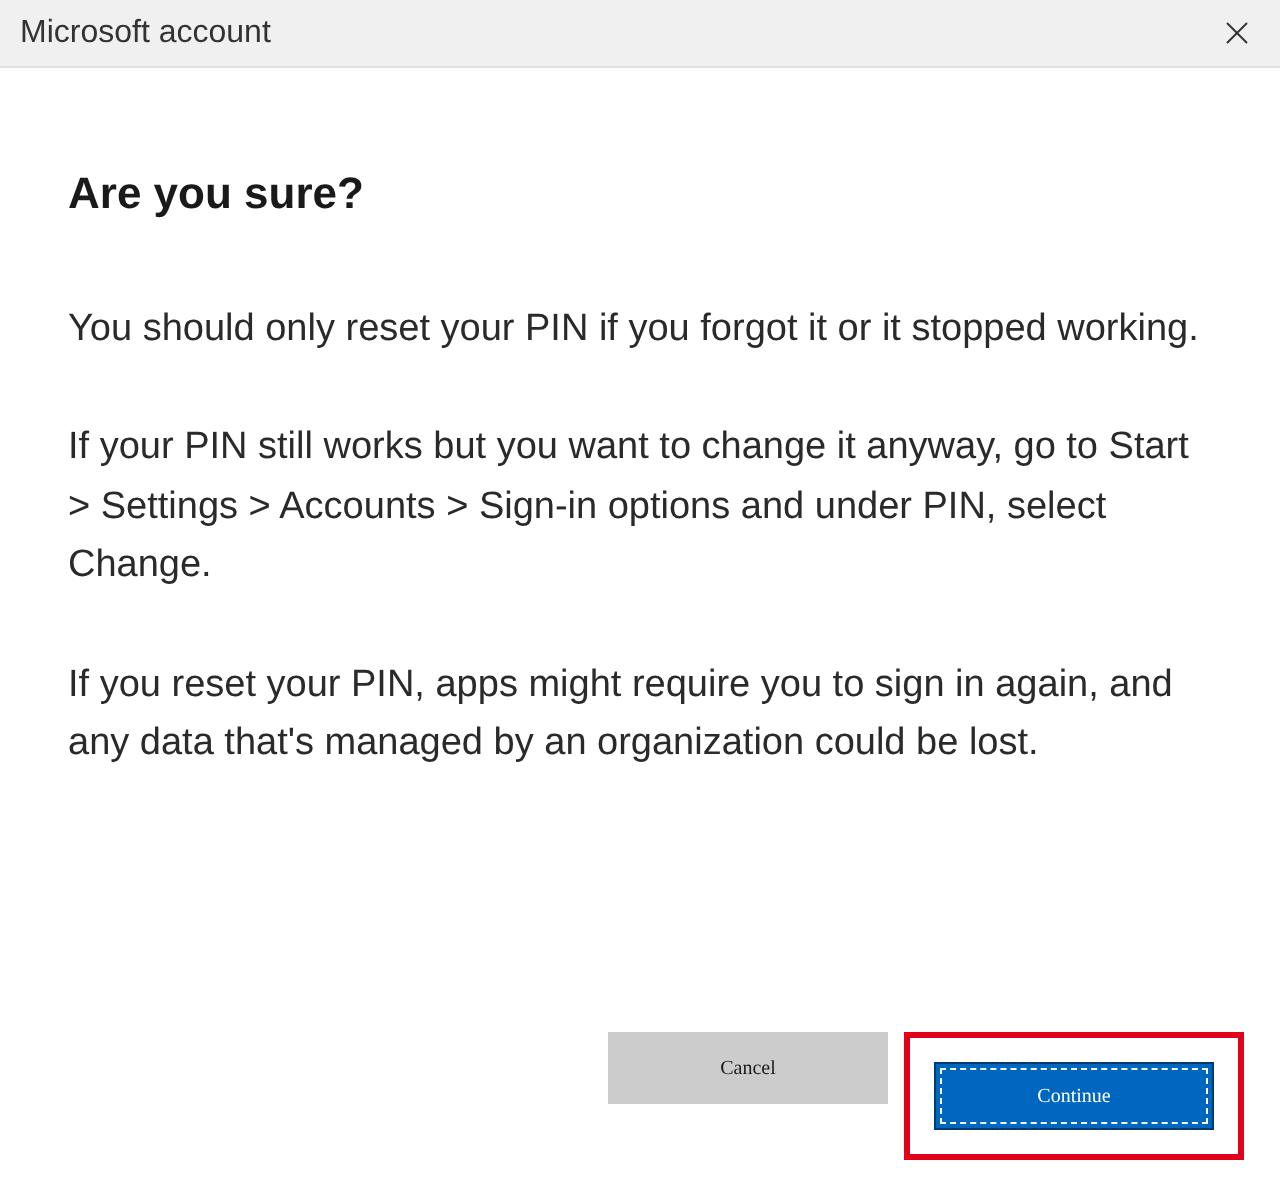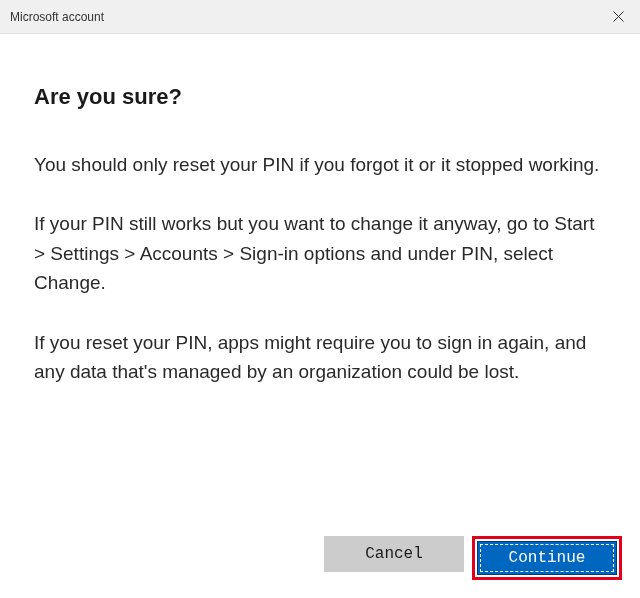--- a/index.html
+++ b/index.html
@@ -18,21 +18,21 @@
     .titlebar {
       height: 34px;
       background: #f0f0f0;
       border-bottom: 1px solid #e0e0e0;
       display: flex;
       align-items: center;
       justify-content: space-between;
       padding-left: 10px;
     }
     .titlebar-title {
-      font-size: 12px;
+      font-size: 16px;
       color: #333;
     }
     .close-btn {
       width: 44px;
       height: 34px;
       display: flex;
       align-items: center;
       justify-content: center;
       cursor: pointer;
     }
@@ -58,35 +58,35 @@
     .button-row {
       position: absolute;
       bottom: 18px;
       right: 18px;
       display: flex;
       gap: 8px;
     }
     .btn {
       min-width: 140px;
       height: 36px;
-      font-size: 16px;
-      font-family: Liberation Mono, monospace;
+      font-size: 10px;
+      font-family: Liberation Serif, serif;
       border: none;
       cursor: pointer;
       display: flex;
       align-items: center;
       justify-content: center;
     }
     .btn-cancel {
       background: #cccccc;
       color: #1a1a1a;
     }
     .btn-continue-wrap {
       border: 3px solid #e2001a;
-      padding: 2px;
+      padding: 12px;
     }
     .btn-continue {
       background: #0067c0;
       color: #ffffff;
       outline: 1px dashed #ffffff;
       outline-offset: -4px;
       border: 1px solid #003a6e;
       min-width: 140px;
       height: 34px;
     }

